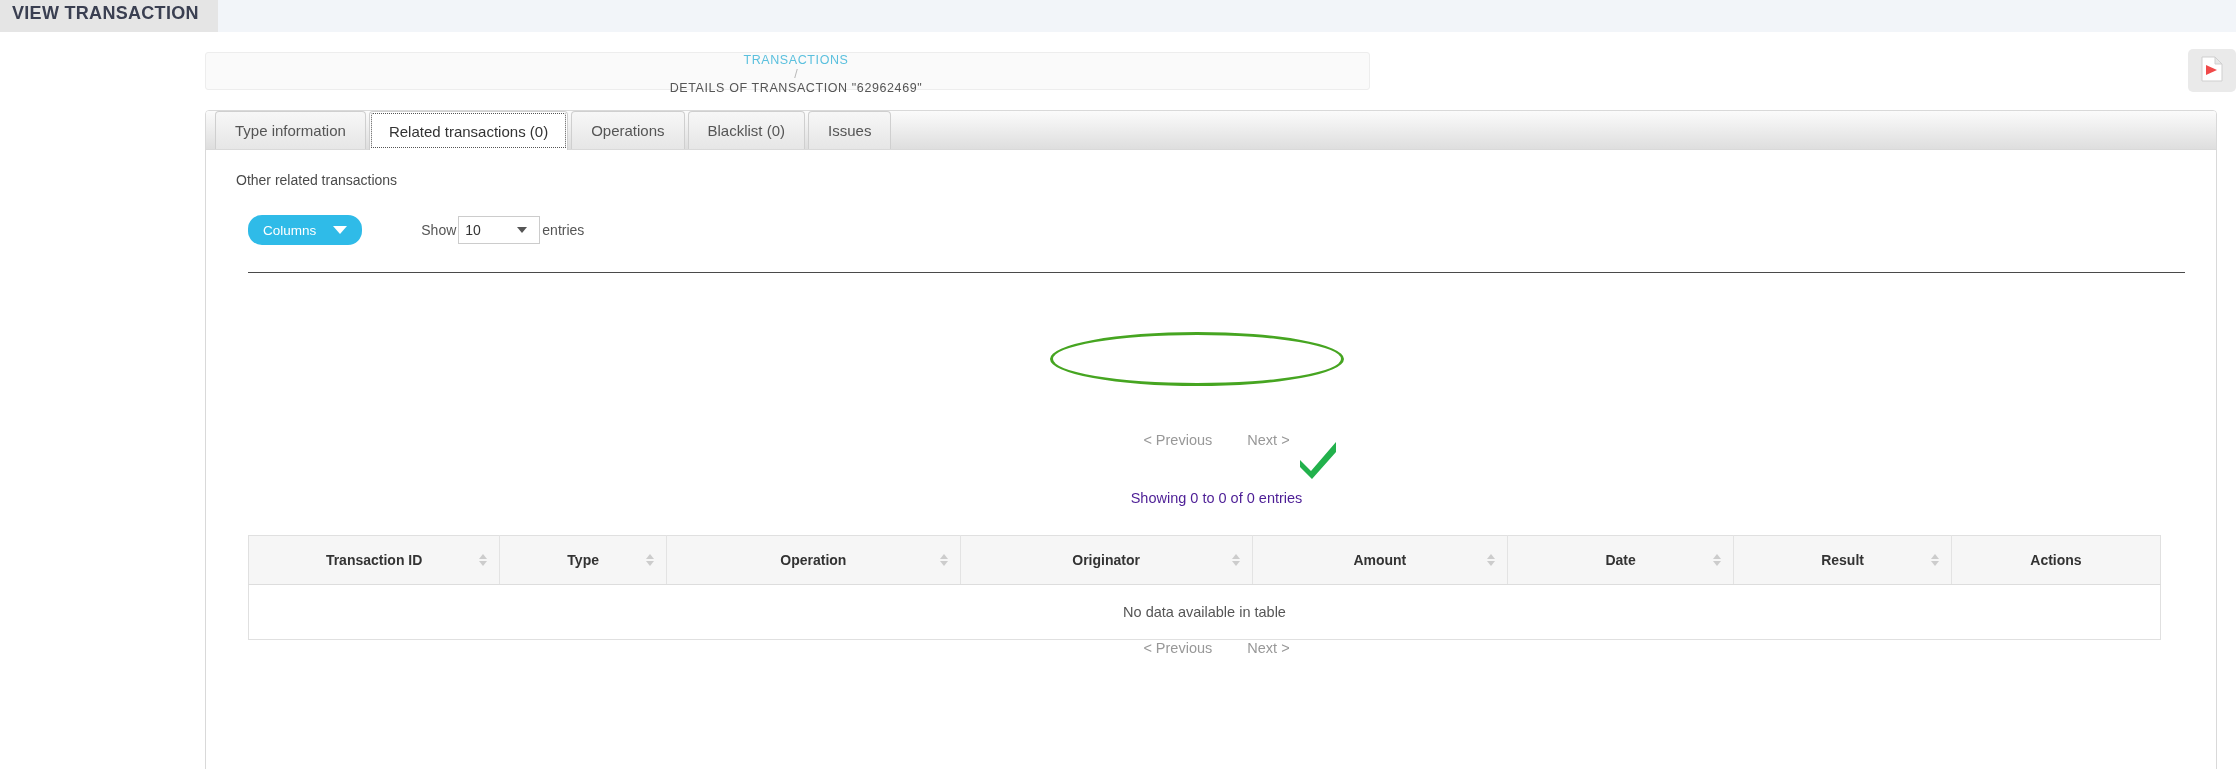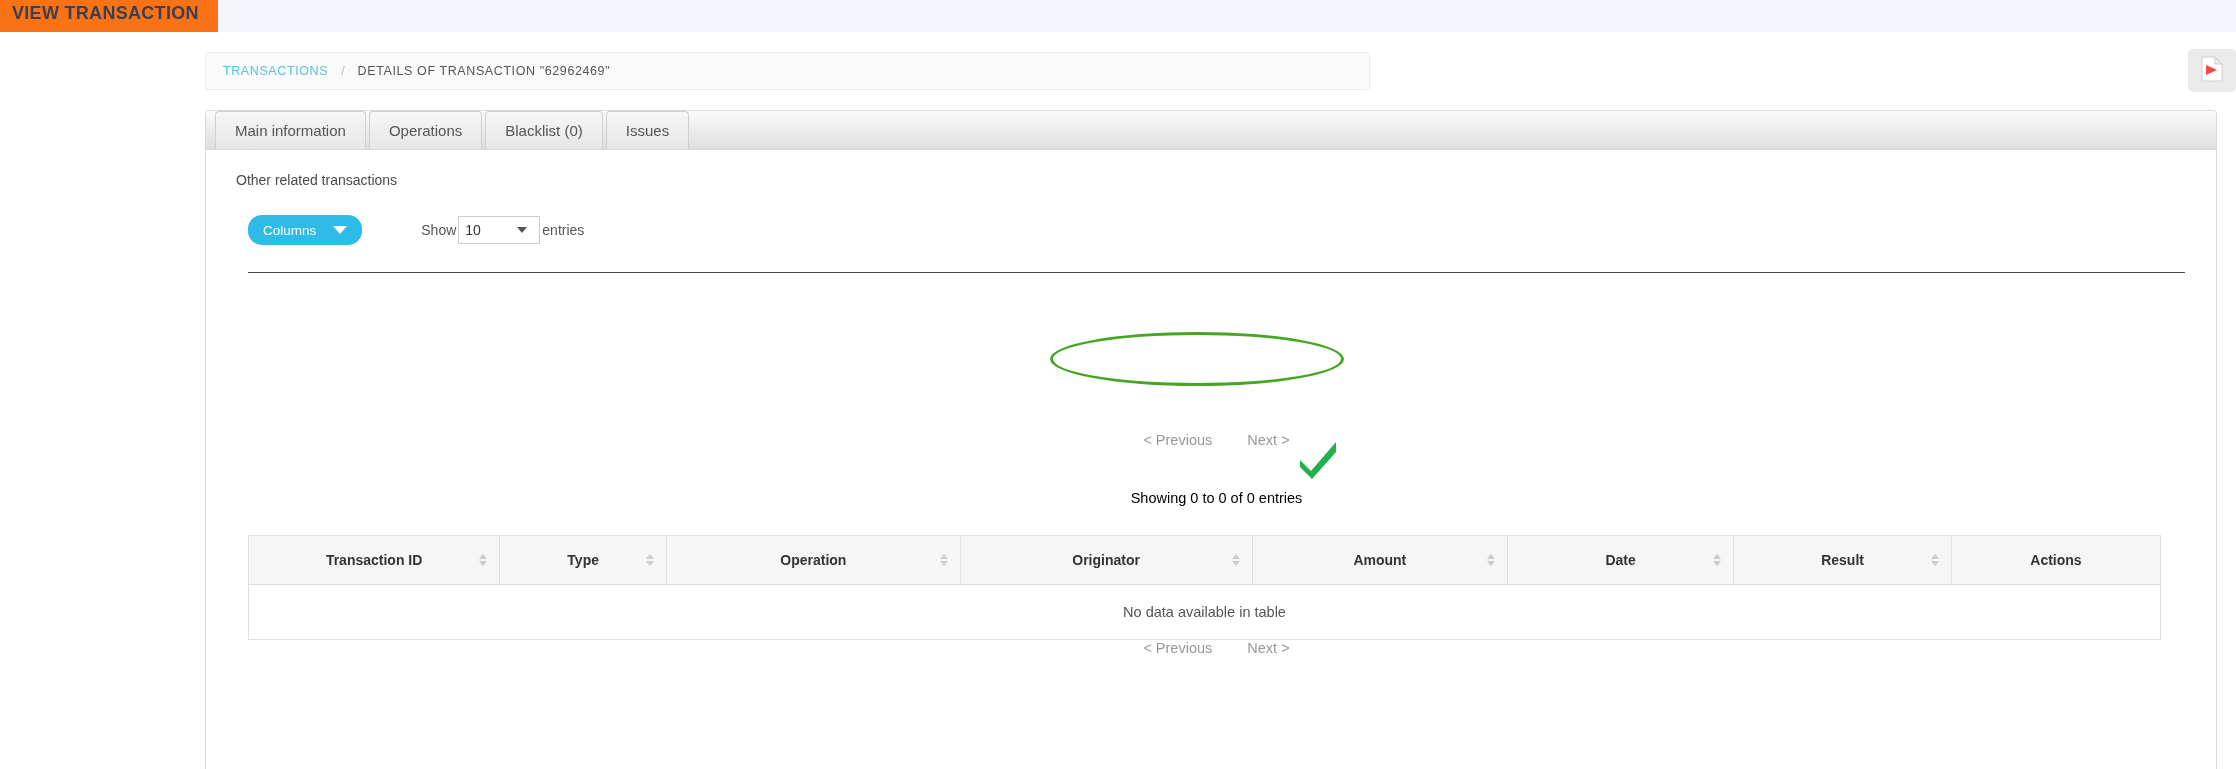--- a/index.html
+++ b/index.html
@@ -15,21 +15,21 @@
     overflow: hidden;
     position: relative;
   }
 
   
   .topbar {
     position: absolute;
     top: 0; left: 0;
     width: 1839px;
     height: 32px;
-    background: #f97316;
+    background: #e5e5e5;
   }
   .topbar-strip {
     position: absolute;
     left: 218px; top: 0;
     width: 2018px;
     height: 32px;
     background: #f2f5f9;
   }
   .page-title {
     position: absolute;
@@ -56,20 +56,21 @@
     left: 2px; top: 20px;
     width: 1165px;
     height: 38px;
     background: #fafafa;
     border: 1px solid #ededed;
     border-radius: 3px;
     box-sizing: border-box;
     display: flex;
     align-items: center;
     padding-left: 17px;
+    flex-direction: column;
   }
   .crumb-link {
     color: #5bc0de;
     font-size: 12.5px;
     letter-spacing: 0.6px;
     text-decoration: none;
     cursor: pointer;
   }
   .crumb-sep {
     color: #b9b9b9;
@@ -244,21 +245,21 @@
   .pager.top { top: 282px; }
   .pager.bottom { top: 490px; }
   .pager span { cursor: pointer; white-space: nowrap; }
 
   .showing-info {
     position: absolute;
     left: 42px; top: 340px;
     width: 1937px;
     text-align: center;
     font-size: 14.5px;
-    color: #000000;
+    color: #4c1d95;
   }
 
   
   .data-table {
     position: absolute;
     left: 42px; top: 385px;
     width: 1913px;
     border-collapse: collapse;
     border: 1px solid #e0e0e0;
     box-sizing: border-box;
@@ -348,21 +349,24 @@
         <path d="M14 1 l7 7 h-7 z" fill="#e8e8e8" stroke="#cfcfcf" stroke-width="1"></path>
         <path d="M5 9 l11 5 -11 5 z" fill="#f04a4a"></path>
       </svg>
     </span>
   </div>
 
   <div class="panel">
 
     <div class="tabstrip">
       <div class="tab">
-        <span>Main information</span>
+        <span>Type information</span>
+      </div>
+      <div class="tab active">
+        <span>Related transactions (0)</span>
       </div>
       <div class="tab">
         <span>Operations</span>
       </div>
       <div class="tab">
         <span>Blacklist (0)</span>
       </div>
       <div class="tab">
         <span>Issues</span>
       </div>

